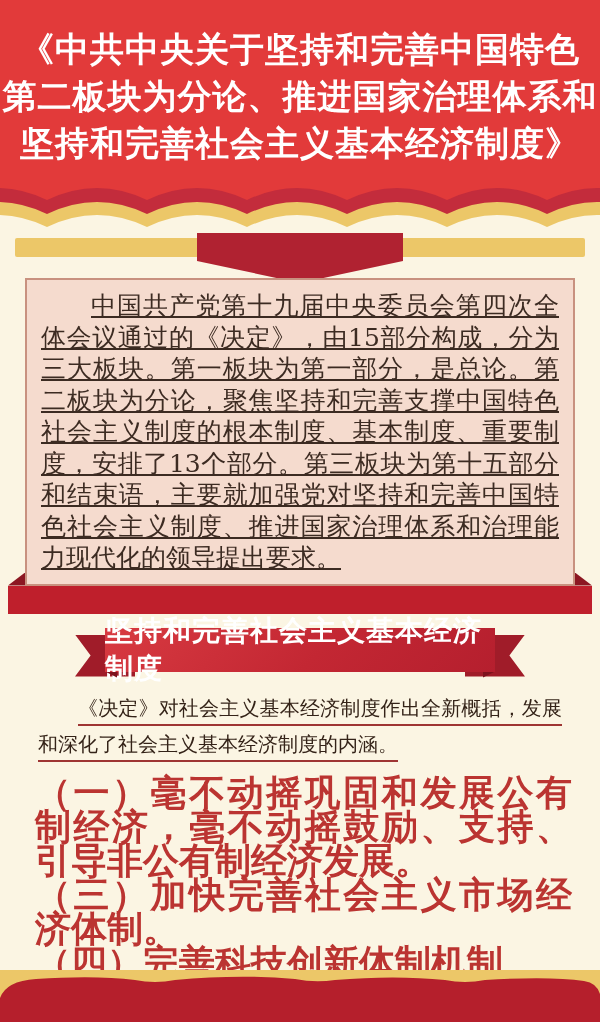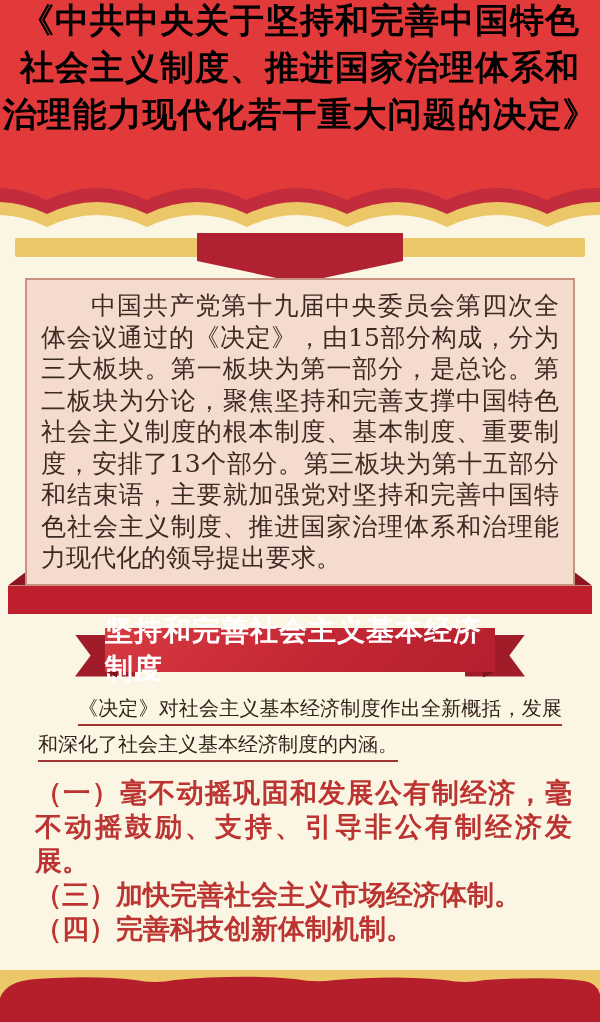--- a/index.html
+++ b/index.html
@@ -2,37 +2,37 @@
 <html><head>
 <meta charset="utf-8">
 <style>
   html,body{margin:0;padding:0;}
   body{width:600px;height:1022px;overflow:hidden;background:#fbf5e3;}
   .poster{position:relative;width:600px;height:1022px;background:#fbf5e3;overflow:hidden;
           font-family:"DejaVu Sans","Liberation Sans",sans-serif;}
 
   
   .header{position:relative;width:600px;height:170px;background:#e23a3a;}
-  .header-title{text-align:center;color:#000000;font-weight:900;
+  .header-title{padding-top:26px;text-align:center;color:#ffffff;font-weight:900;
                 font-size:34px;line-height:47px;letter-spacing:1px;
-                font-family:Liberation Mono, monospace;}
+                font-family:Liberation Serif, serif;}
   .scallop-svg{display:block;width:600px;height:62px;}
 
   
   .gold-bar{margin:6px 15px 0 15px;height:19px;background:#ecc768;border-radius:2px;}
   .down-arrow{position:absolute;top:233px;left:197px;width:206px;height:50px;background:#b02231;
               clip-path:polygon(0 0,100% 0,100% 56%,50% 100%,0 56%);}
 
   
   .summary-card{position:relative;margin:21px 25px 0 25px;background:#f5dbce;
                 border:2px solid #c8917f;box-sizing:border-box;padding:10px 14px 10px 14px;
                 min-height:272px;}
   .summary-text{margin:0;color:#3c2b22;font-size:25px;line-height:31.5px;
                 text-align:justify;text-indent:2em;
-                font-family:"DejaVu Serif","Liberation Serif",serif;}
+                font-family:"DejaVu Serif","Liberation Serif",serif;text-decoration:underline;}
 
   
   .pedestal{position:relative;margin:0 8px;height:28px;background:#bf1f2c;}
   .pedestal .fold-left{position:absolute;left:0;top:-13px;width:17px;height:13px;background:#8c1722;
                        clip-path:polygon(0 100%,100% 0,100% 100%);}
   .pedestal .fold-right{position:absolute;right:0;top:-13px;width:17px;height:13px;background:#8c1722;
                         clip-path:polygon(0 0,0 100%,100% 100%);}
 
   
   .ribbon{position:relative;width:450px;height:50px;margin:14px auto 12px auto;text-decoration:underline;}
@@ -50,37 +50,37 @@
 
   
   .intro{margin:8px 38px 0 38px;color:#342318;font-size:20px;line-height:36px;
          text-indent:2em;text-align:justify;
          font-family:"DejaVu Serif","Liberation Serif",serif;
          text-decoration:underline;text-decoration-color:#9e3533;
          text-decoration-thickness:2px;text-underline-offset:9px;}
 
   
   .list{margin:14px 28px 0 35px;}
-  .list-item{color:#bb3431;font-weight:700;font-size:27px;line-height:34px;
+  .list-item{color:#bb3431;font-weight:700;font-size:36px;line-height:34px;
              text-align:justify;font-family:"DejaVu Sans","Liberation Sans",sans-serif;}
 
   
   .footer{position:absolute;left:0;bottom:0;width:600px;height:54px;}
   .footer svg{display:block;width:600px;height:54px;}
 </style>
 </head>
 <body>
 
 <div class="poster">
 
   <div class="header">
     <div class="header-title">
       <div>《中共中央关于坚持和完善中国特色</div>
-      <div>社会主义制度、推进国家治理体系和</div>
-      <div>治理能力现代化若干重大问题的决定》</div>
+      <div>第二板块为分论、推进国家治理体系和</div>
+      <div>坚持和完善社会主义基本经济制度》</div>
     </div>
   </div>
 
   <svg class="scallop-svg" viewBox="0 0 600 62" preserveAspectRatio="none">
     <path fill="#ecc768" d="M-53,57 Q-3,33 47,57 Q97,33 147,57 Q197,33 247,57 Q297,33 347,57 Q397,33 447,57 Q497,33 547,57 Q597,33 647,57 L647,0 L-53,0 Z"></path>
     <path fill="#c32c3c" d="M-53,44 Q-3,20 47,44 Q97,20 147,44 Q197,20 247,44 Q297,20 347,44 Q397,20 447,44 Q497,20 547,44 Q597,20 647,44 L647,0 L-53,0 Z"></path>
     <path fill="#e23a3a" d="M-53,30 Q-3,6 47,30 Q97,6 147,30 Q197,6 247,30 Q297,6 347,30 Q397,6 447,30 Q497,6 547,30 Q597,6 647,30 L647,0 L-53,0 Z"></path>
   </svg>
 
   <div class="gold-bar"></div>

